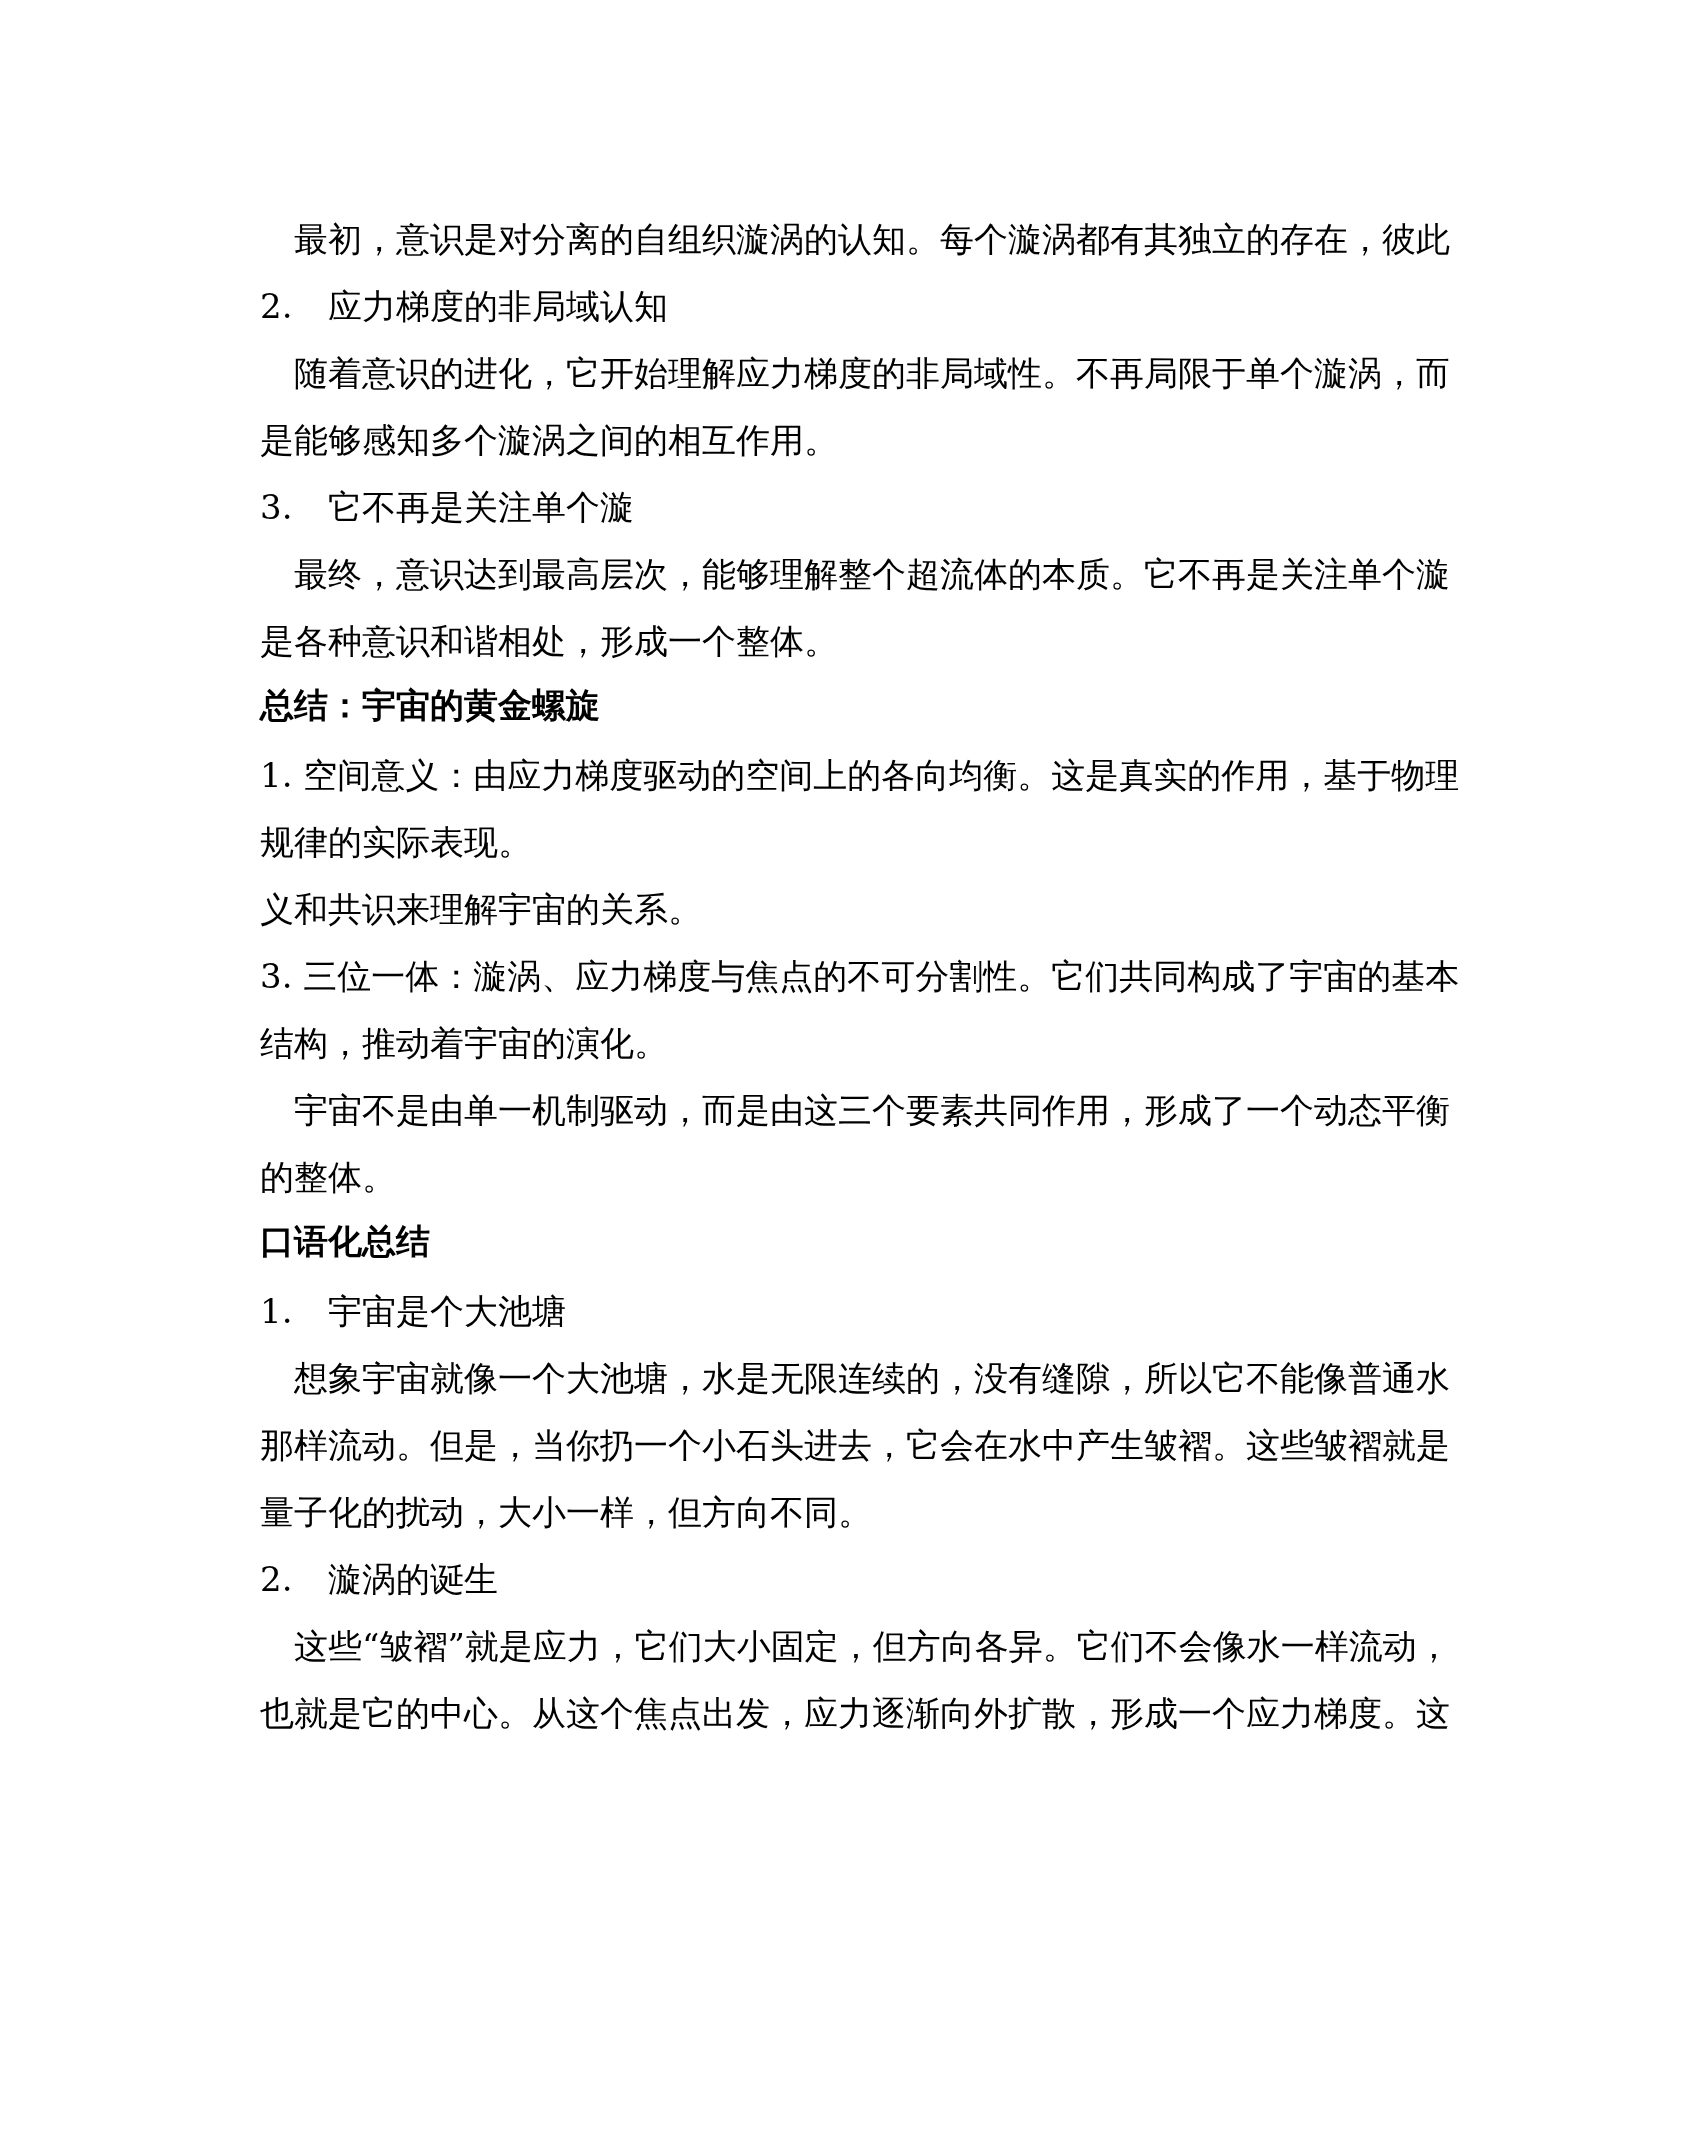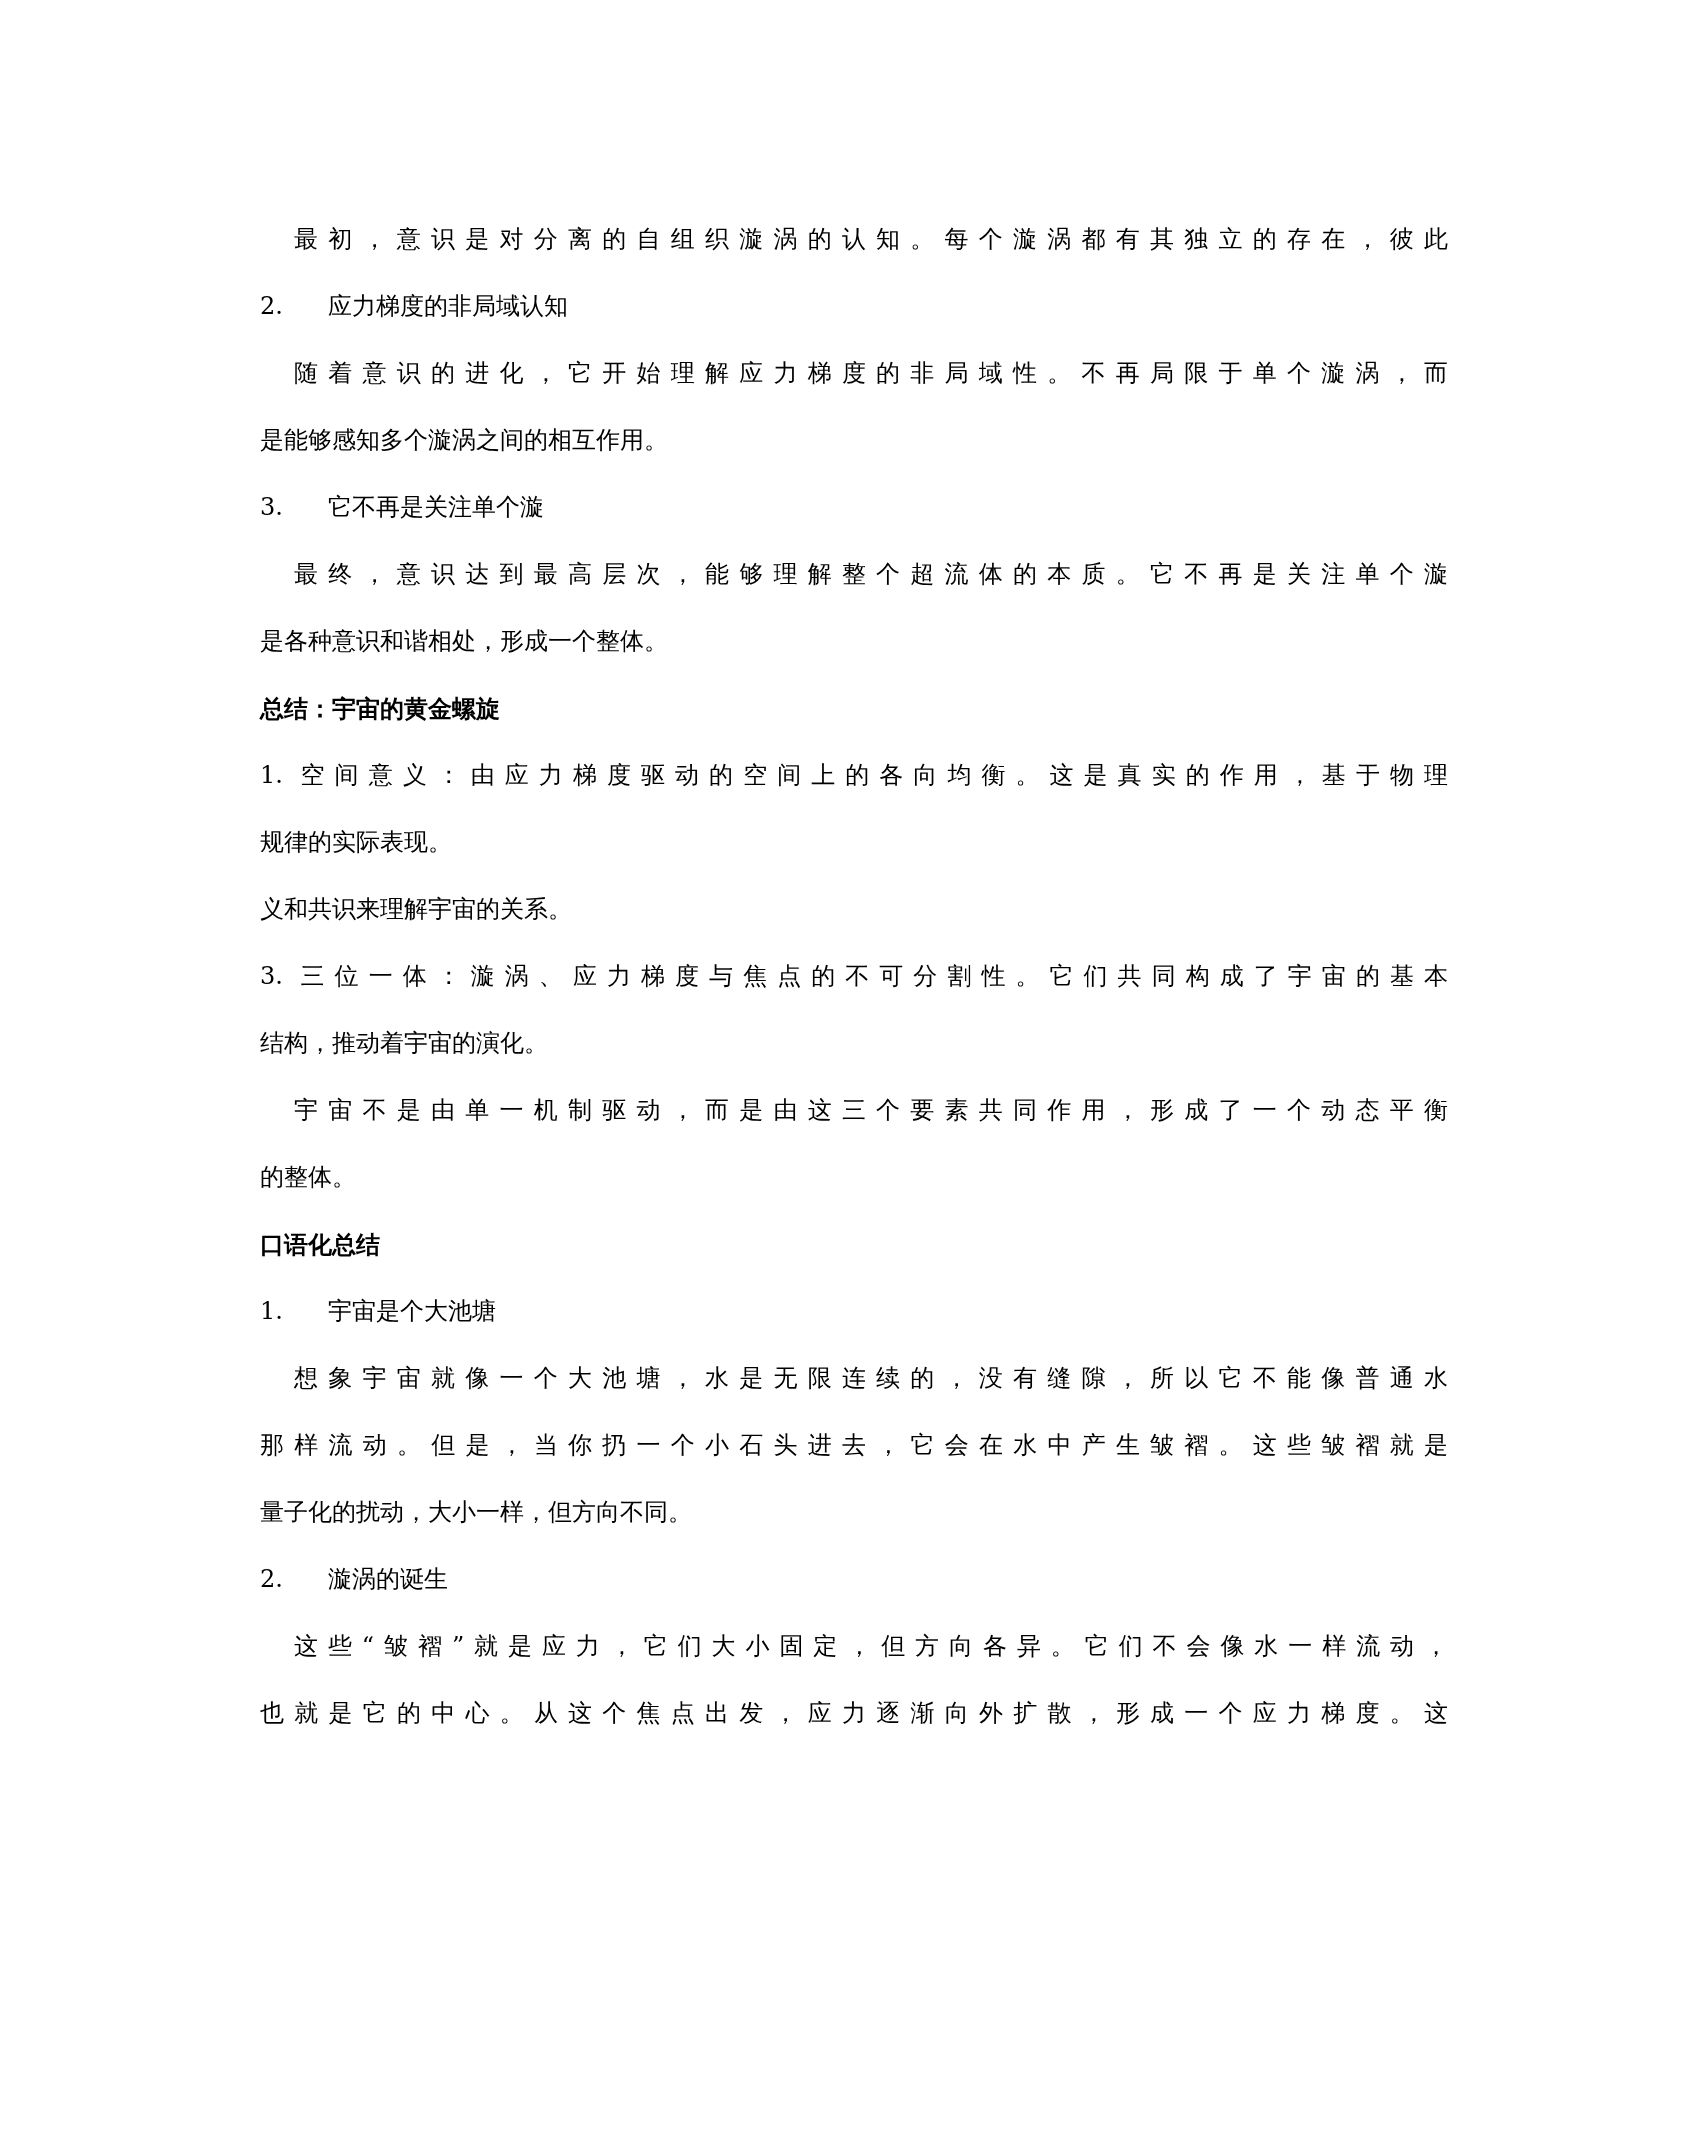--- a/index.html
+++ b/index.html
@@ -1,26 +1,26 @@
 <!DOCTYPE html>
 <html style="font-size:6.9px"><head>
 <meta charset="utf-8">
 <style>
   html, body { margin: 0; padding: 0; background: #ffffff; }
   body { width: 1707px; height: 2414px; position: relative; overflow: hidden; }
   .page { position: absolute; left: 0; top: 0; width: 1707px; height: 2414px; background: #ffffff; }
   .content { position: absolute; left: 260px; top: 206px; width: 1188px; }
   .line {
-    height: 67px; line-height: 67px; font-size: 24px; color: #000000;
+    height: 67px; line-height: 67px; font-size: 34px; color: #000000;
     font-family: "DejaVu Serif", "Liberation Serif", serif;
     white-space: nowrap; overflow: visible;
   }
   .line.justify { text-align: justify; text-align-last: justify; }
   .indent { padding-left: 34px; }
-  .bold { font-weight: bold; font-family: Liberation Sans, sans-serif; }
+  .bold { font-weight: bold; font-family: Liberation Mono, monospace; }
   .list-head { display: flex; }
   .list-head .num { width: 68px; display: inline-block; }
 </style>
 </head>
 <body>
 
 <div class="page">
   <div class="content">
 
     <div class="line justify indent">最初，意识是对分离的自组织漩涡的认知。每个漩涡都有其独立的存在，彼此</div>

